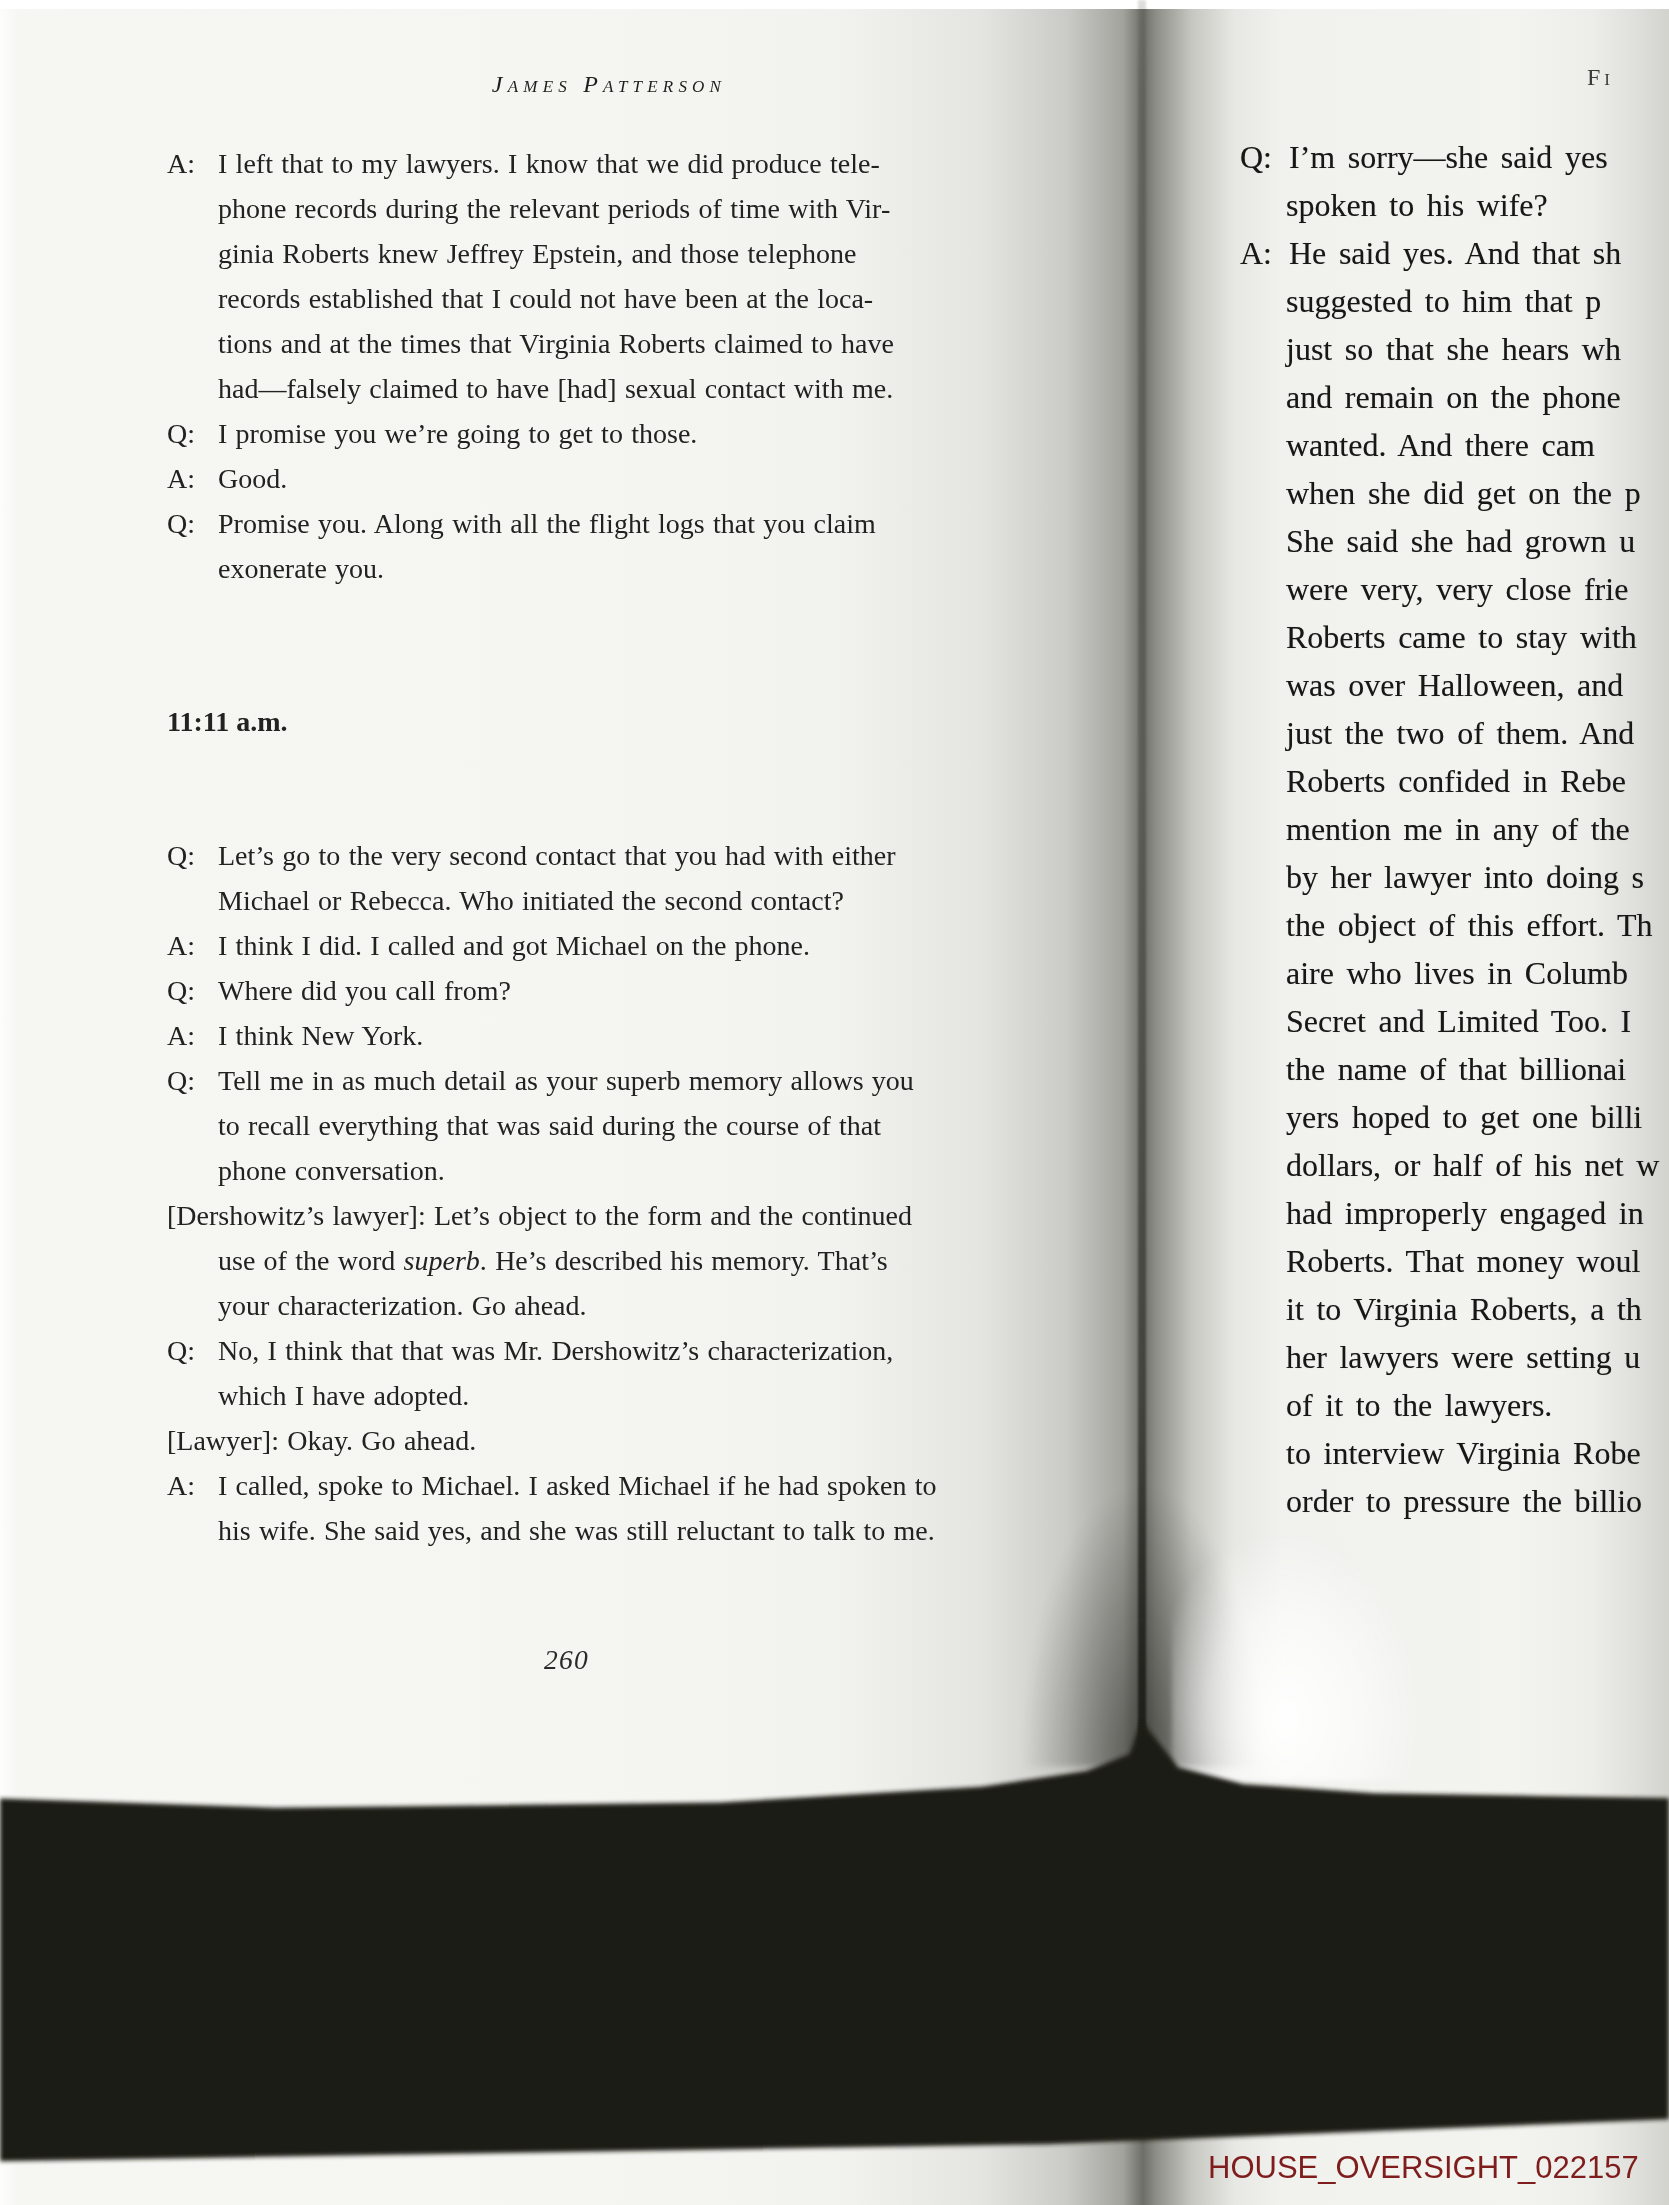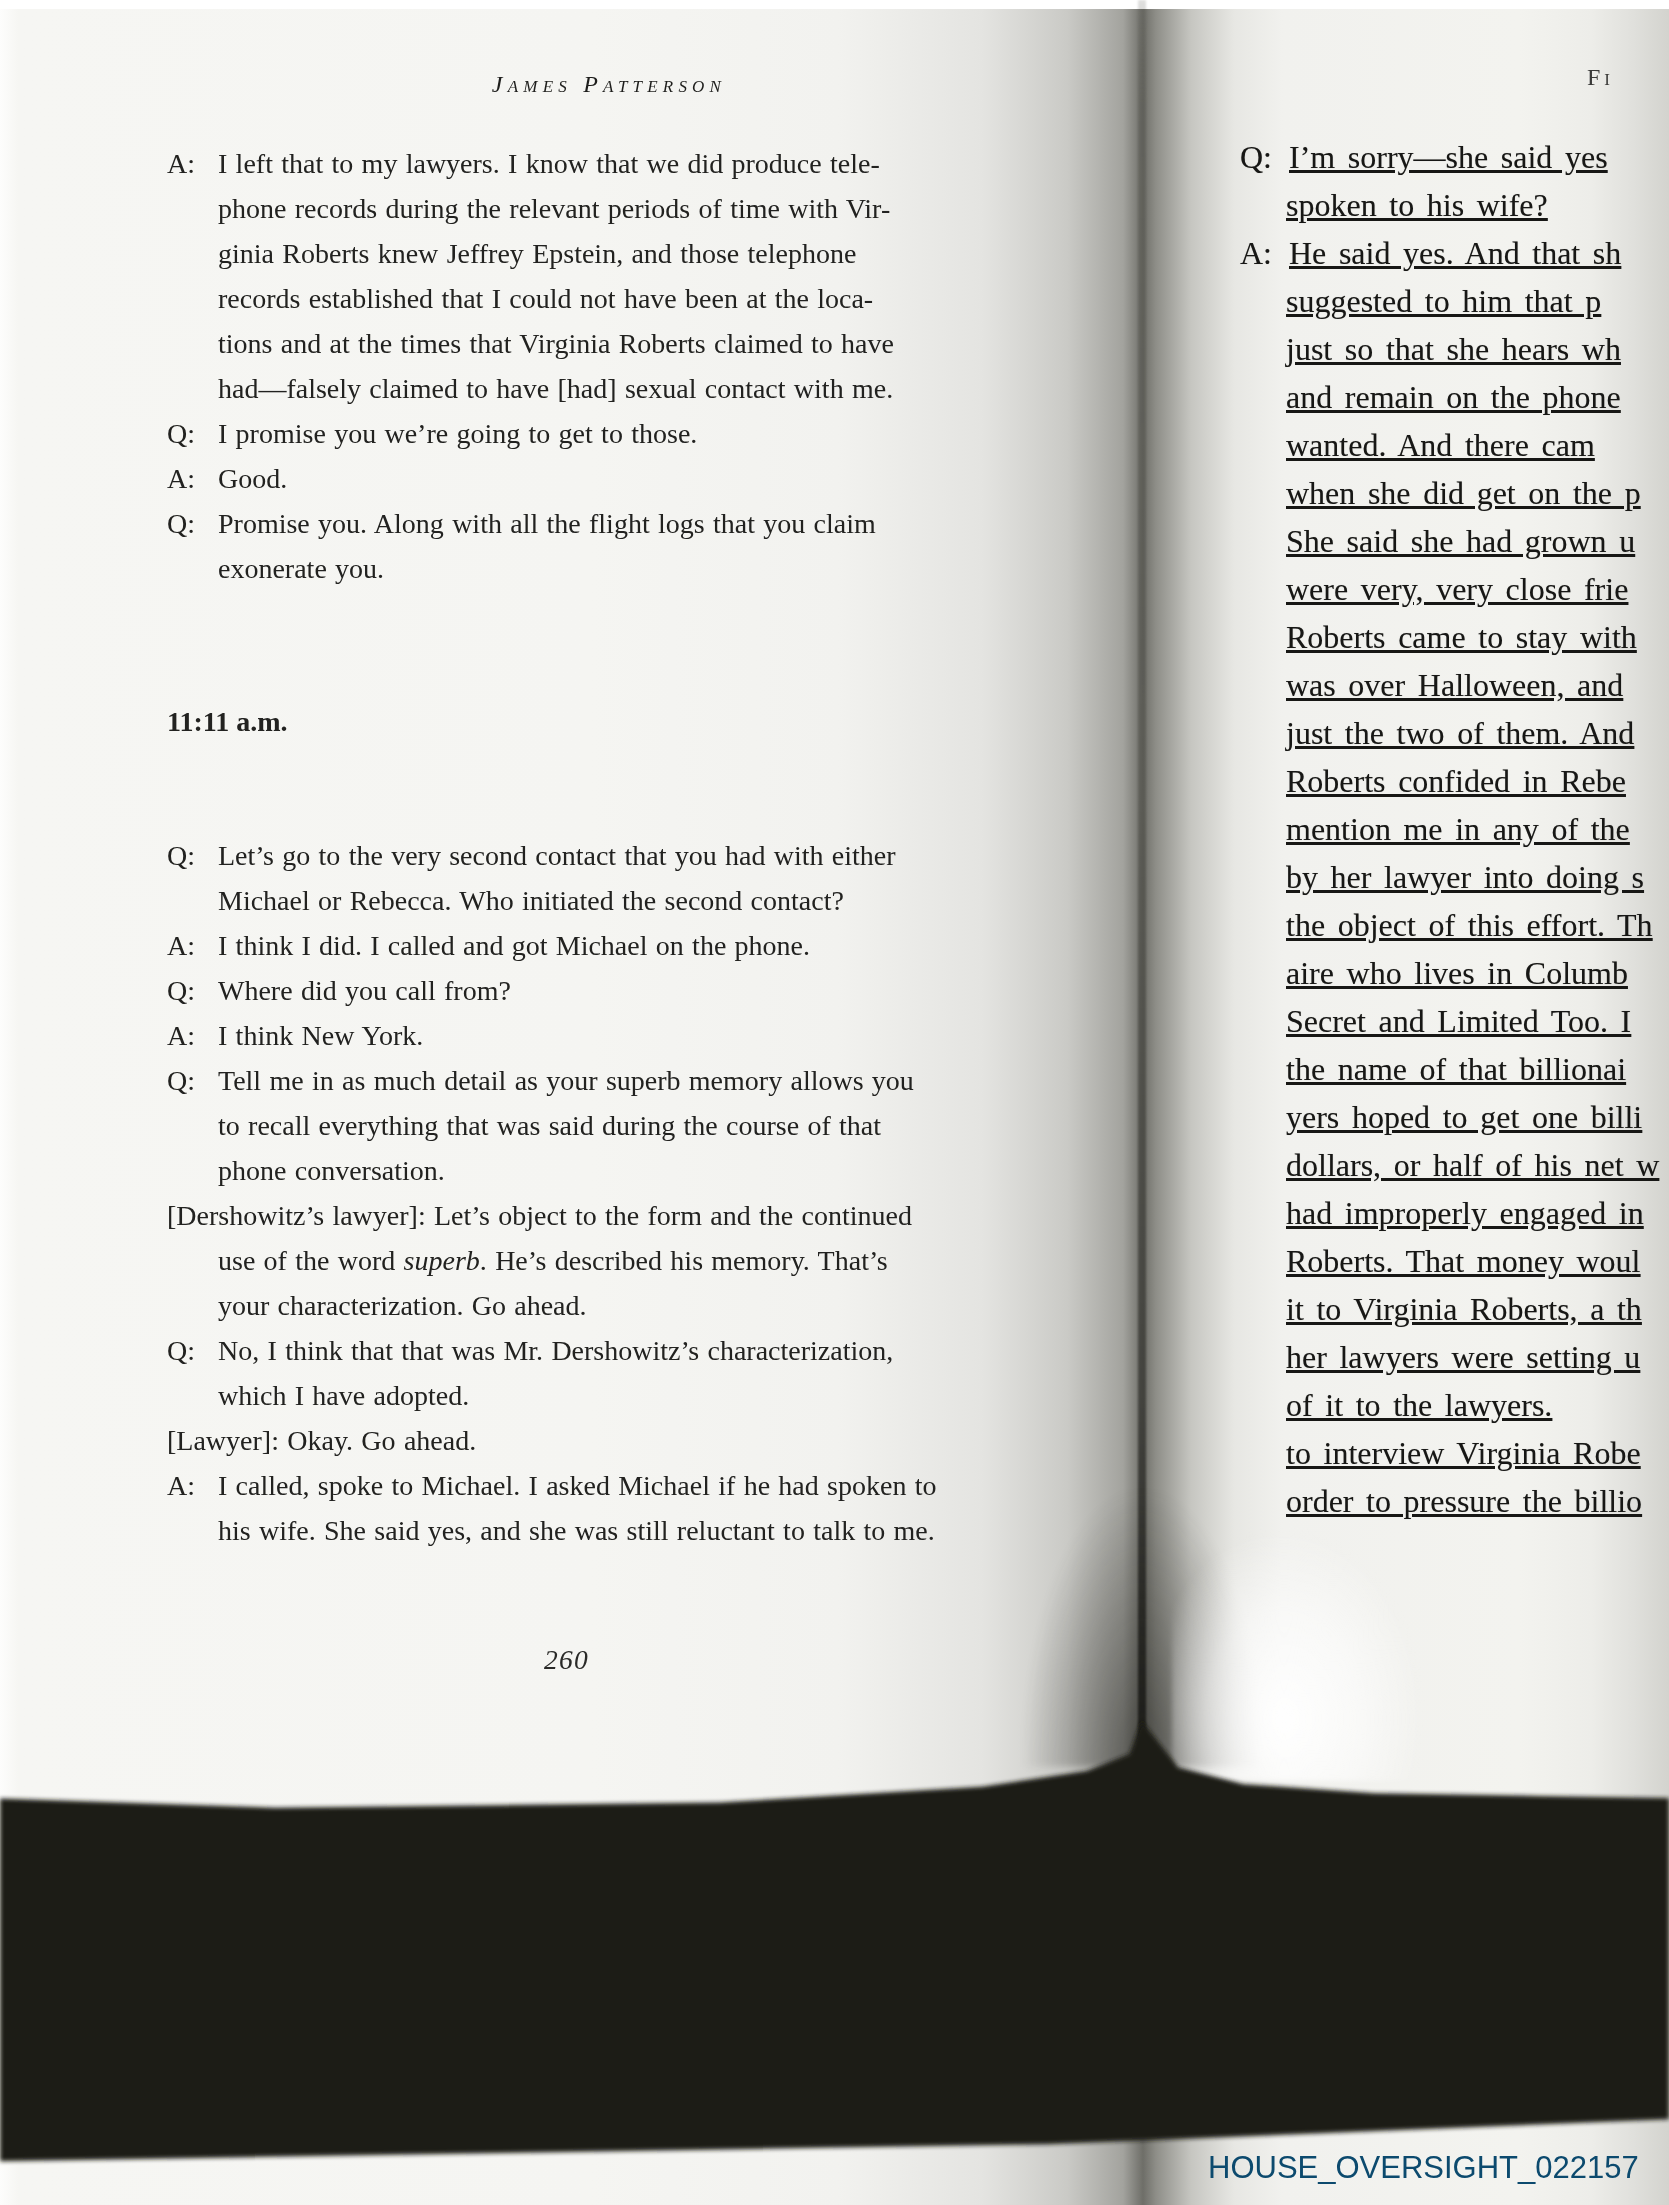--- a/index.html
+++ b/index.html
@@ -74,29 +74,29 @@
     font-variant:small-caps;font-size:24px;letter-spacing:3.9px;color:#3a3a38;
   }
   .rblock{
     position:absolute;left:1240px;top:139px;
     font-size:32px;word-spacing:4.6px;color:#171715;
     white-space:nowrap;
     text-shadow:0 0 0.7px rgba(23,23,21,0.35);
   }
   .rln{position:relative;height:48px;}
   .rln .lbl{position:absolute;left:0;top:0;}
-  .rln .txt{display:inline-block;margin-left:49px;text-decoration:underline;}
+  .rln .txt{display:inline-block;margin-left:49px;}
   .rln .txt.cont{margin-left:46px;}
   .rln .txt.indent{margin-left:77px;}
 
   
   .bates{
     position:absolute;left:1208px;top:2150px;
     font-family:"Liberation Sans","DejaVu Sans",sans-serif;
-    font-size:31px;letter-spacing:0px;color:#0c4a6e;
+    font-size:31px;letter-spacing:0px;color:#7f1d1d;
   }
   i.em{font-style:italic;}
 </style>
 </head>
 <body>
 
 <div class="scan-bg"></div>
 <div class="top-edge"></div>
 <div class="spine-line"></div>
 <div class="gutter-shadow"></div>

